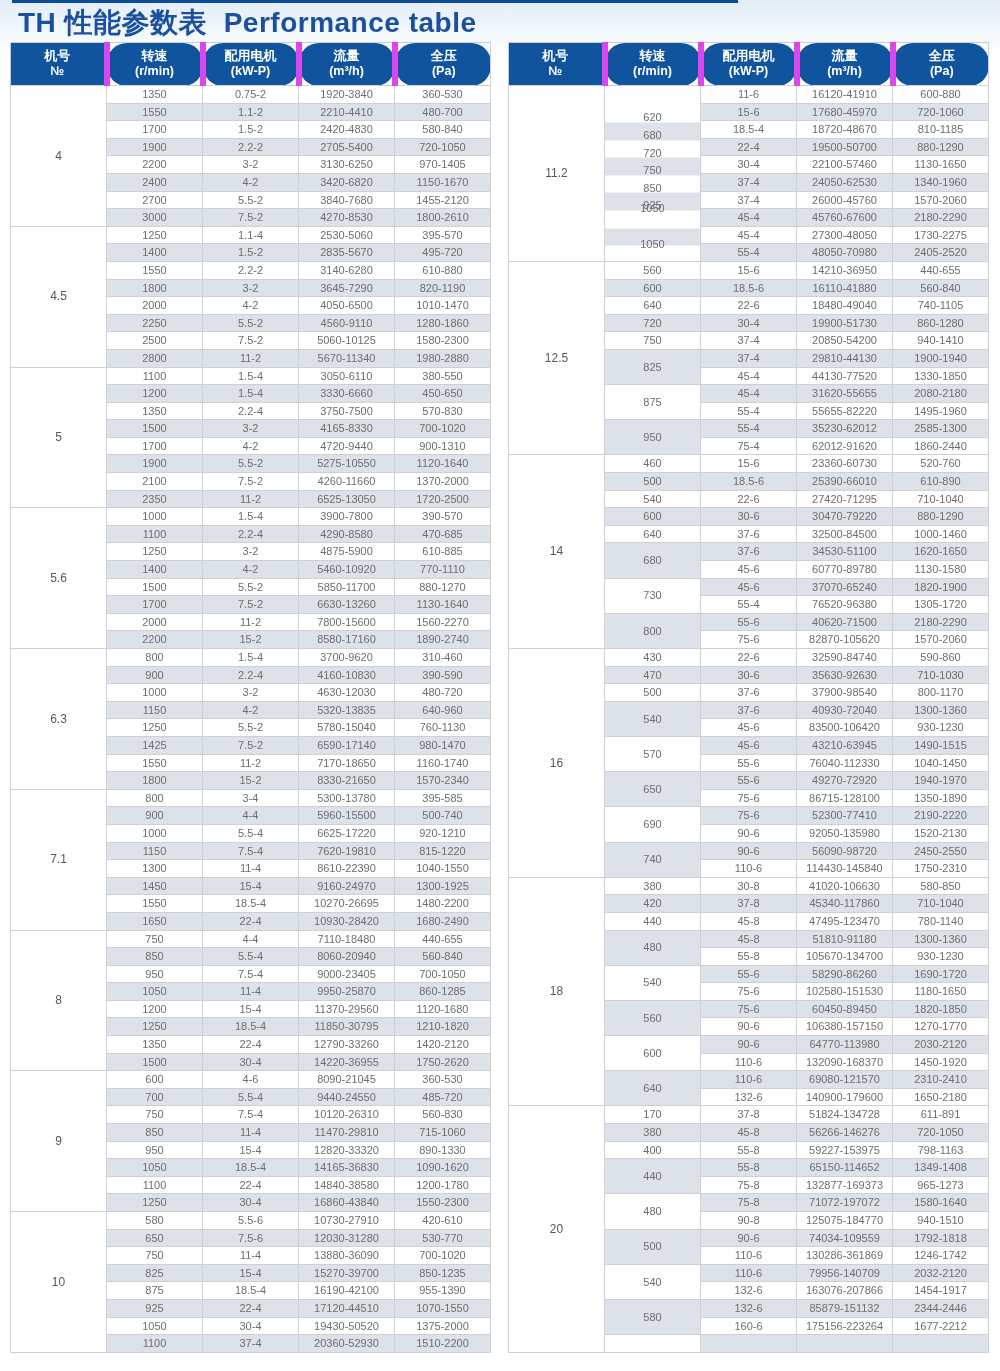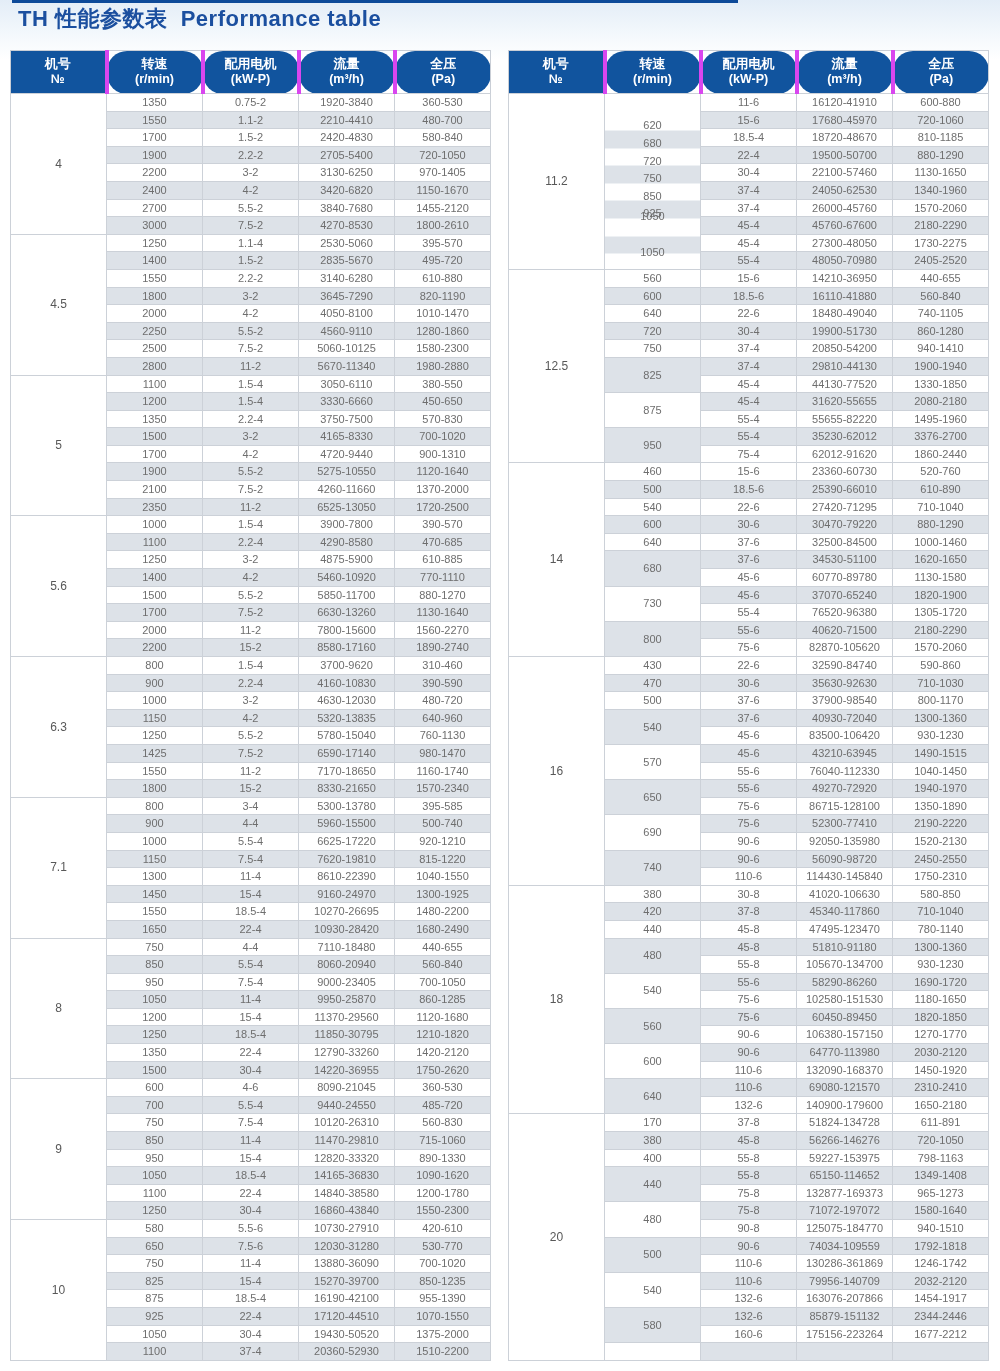--- a/index.html
+++ b/index.html
@@ -7,29 +7,29 @@
     width:1000px;height:1371px;position:relative;background:#ffffff;
     font-family:"Liberation Sans","DejaVu Sans",sans-serif;overflow:hidden;
   }
   .top-band{
     position:absolute;top:0;left:0;width:100%;height:60px;
     background:linear-gradient(to bottom,#e3edf7 0%,#f3f8fc 55%,#ffffff 100%);
   }
   .top-rule{position:absolute;top:0;left:12px;width:726px;height:3px;background:#0d4a99;}
   .title{
     position:absolute;top:4px;left:18px;margin:0;
-    font-size:22px;font-weight:bold;color:#1b4f9f;letter-spacing:.5px;white-space:pre;
+    font-size:28px;font-weight:bold;color:#1b4f9f;letter-spacing:.5px;white-space:pre;
   }
   .tables{position:absolute;top:42px;left:10px;display:flex;gap:17px;}
-  table{border-collapse:collapse;width:481px;table-layout:fixed;border:1px solid #c9ced6;margin-top:8px;}
+  table{border-collapse:collapse;width:481px;table-layout:fixed;border:1px solid #c9ced6;}
   th{
     background:#11549e;color:#ffffff;font-size:13px;font-weight:bold;
     height:42px;padding:0;line-height:1.25;vertical-align:middle;
   }
-  th + th{border-left:4px solid #d946ef;border-radius:20px;}
+  th + th{border-left:6px solid #d946ef;border-radius:20px;}
   .h-sub{font-size:12.5px;}
   td{
     height:16.6px;line-height:16.6px;padding:0;font-size:11px;color:#6e6e6e;
     text-align:center;vertical-align:middle;border:1px solid #ccd1d8;
     white-space:nowrap;overflow:hidden;
   }
   td.no{background:#ffffff;color:#585858;font-size:12px;}
   td.w{background:#ffffff;}
   td.g{background:#dde2e8;}
   td.speed.overlay{
@@ -156,21 +156,21 @@
         </tr>
         <tr>
           <td class="speed g">1800</td>
           <td class="g">3-2</td>
           <td class="g">3645-7290</td>
           <td class="g">820-1190</td>
         </tr>
         <tr>
           <td class="speed w">2000</td>
           <td class="w">4-2</td>
-          <td class="w">4050-8100</td>
+          <td class="w">4050-6500</td>
           <td class="w">1010-1470</td>
         </tr>
         <tr>
           <td class="speed g">2250</td>
           <td class="g">5.5-2</td>
           <td class="g">4560-9110</td>
           <td class="g">1280-1860</td>
         </tr>
         <tr>
           <td class="speed w">2500</td>
@@ -673,21 +673,21 @@
         </tr>
         <tr>
           <td class="w">55-4</td>
           <td class="w">55655-82220</td>
           <td class="w">1495-1960</td>
         </tr>
         <tr>
           <td rowspan="2" class="speed g">950</td>
           <td class="g">55-4</td>
           <td class="g">35230-62012</td>
-          <td class="g">3376-2700</td>
+          <td class="g">2585-1300</td>
         </tr>
         <tr>
           <td class="w">75-4</td>
           <td class="w">62012-91620</td>
           <td class="w">1860-2440</td>
         </tr>
         <tr>
           <td class="no" rowspan="11">14</td>
           <td class="speed w">460</td>
           <td class="w">15-6</td>

